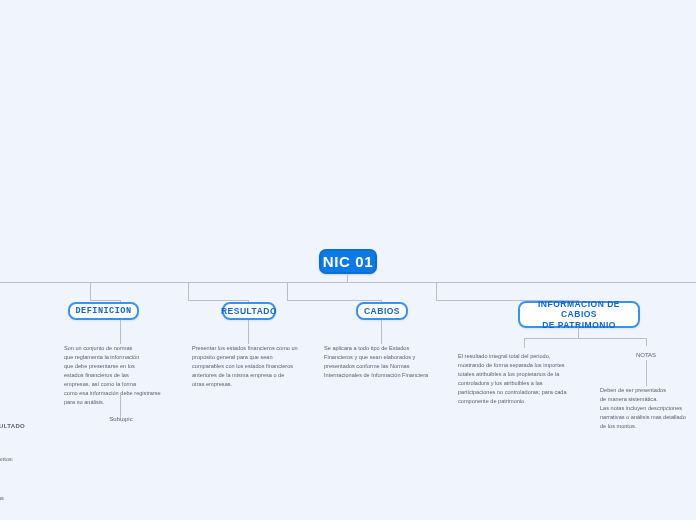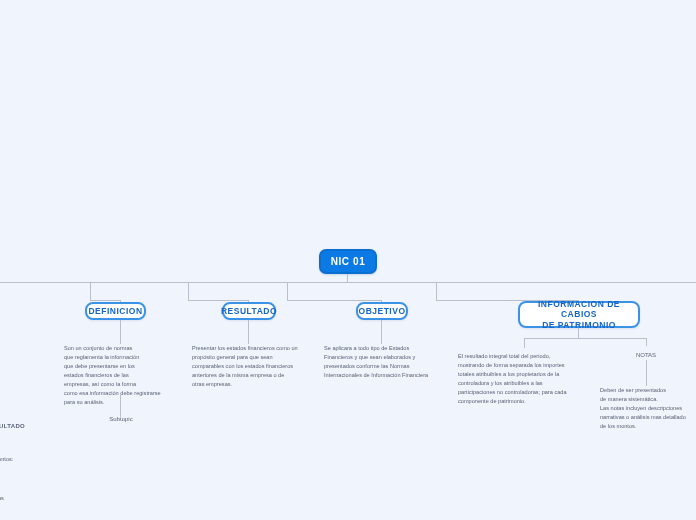--- a/index.html
+++ b/index.html
@@ -29,21 +29,21 @@
   .conn.v { width: 1px; }
 
   .node-root {
     position: absolute;
     box-sizing: border-box;
     background: #0b7ae5;
     border: 2px solid #0b6fd0;
     border-radius: 7px;
     color: #ffffff;
     font-weight: bold;
-    font-size: 10px;
+    font-size: 15px;
     letter-spacing: 0.6px;
     display: flex;
     align-items: center;
     justify-content: center;
     text-align: center;
     box-shadow: 0 1px 2px rgba(40,70,120,0.18);
   }
   .node-l2 {
     position: absolute;
     box-sizing: border-box;
@@ -100,30 +100,30 @@
   <div class="conn h" style="left:90px; top:300px; width:31px;"></div>
   <div class="conn h" style="left:188px; top:300px; width:61px;"></div>
   <div class="conn h" style="left:287px; top:300px; width:95px;"></div>
   <div class="conn h" style="left:436px; top:300px; width:143px;"></div>
 
   <div class="conn v" style="left:120px; top:300px; height:2px;"></div>
   <div class="conn v" style="left:248px; top:300px; height:2px;"></div>
   <div class="conn v" style="left:381px; top:300px; height:2px;"></div>
   <div class="conn v" style="left:578px; top:300px; height:2px;"></div>
 
-  <div class="node-l2" style="left:85px; top:302px; width:61px; height:18px;">
+  <div class="node-l2" style="left:68px; top:302px; width:71px; height:18px;font-family:Liberation Mono, monospace;">
     <span>DEFINICION</span>
   </div>
 
   <div class="node-l2" style="left:222px; top:302px; width:54px; height:18px;">
     <span>RESULTADO</span>
   </div>
 
   <div class="node-l2" style="left:356px; top:302px; width:52px; height:18px;">
-    <span>OBJETIVO</span>
+    <span>CABIOS</span>
   </div>
 
   <div class="node-l2" style="left:518px; top:301px; width:122px; height:27px; white-space:pre-line;">
     <span>INFORMACION DE CABIOS
 DE PATRIMONIO</span>
   </div>
 
   <div class="conn v" style="left:120px; top:320px; height:24px;"></div>
   <div class="leaf" style="left:64px; top:344px; width:130px;">Son un conjunto de normas
 que reglamenta la información

